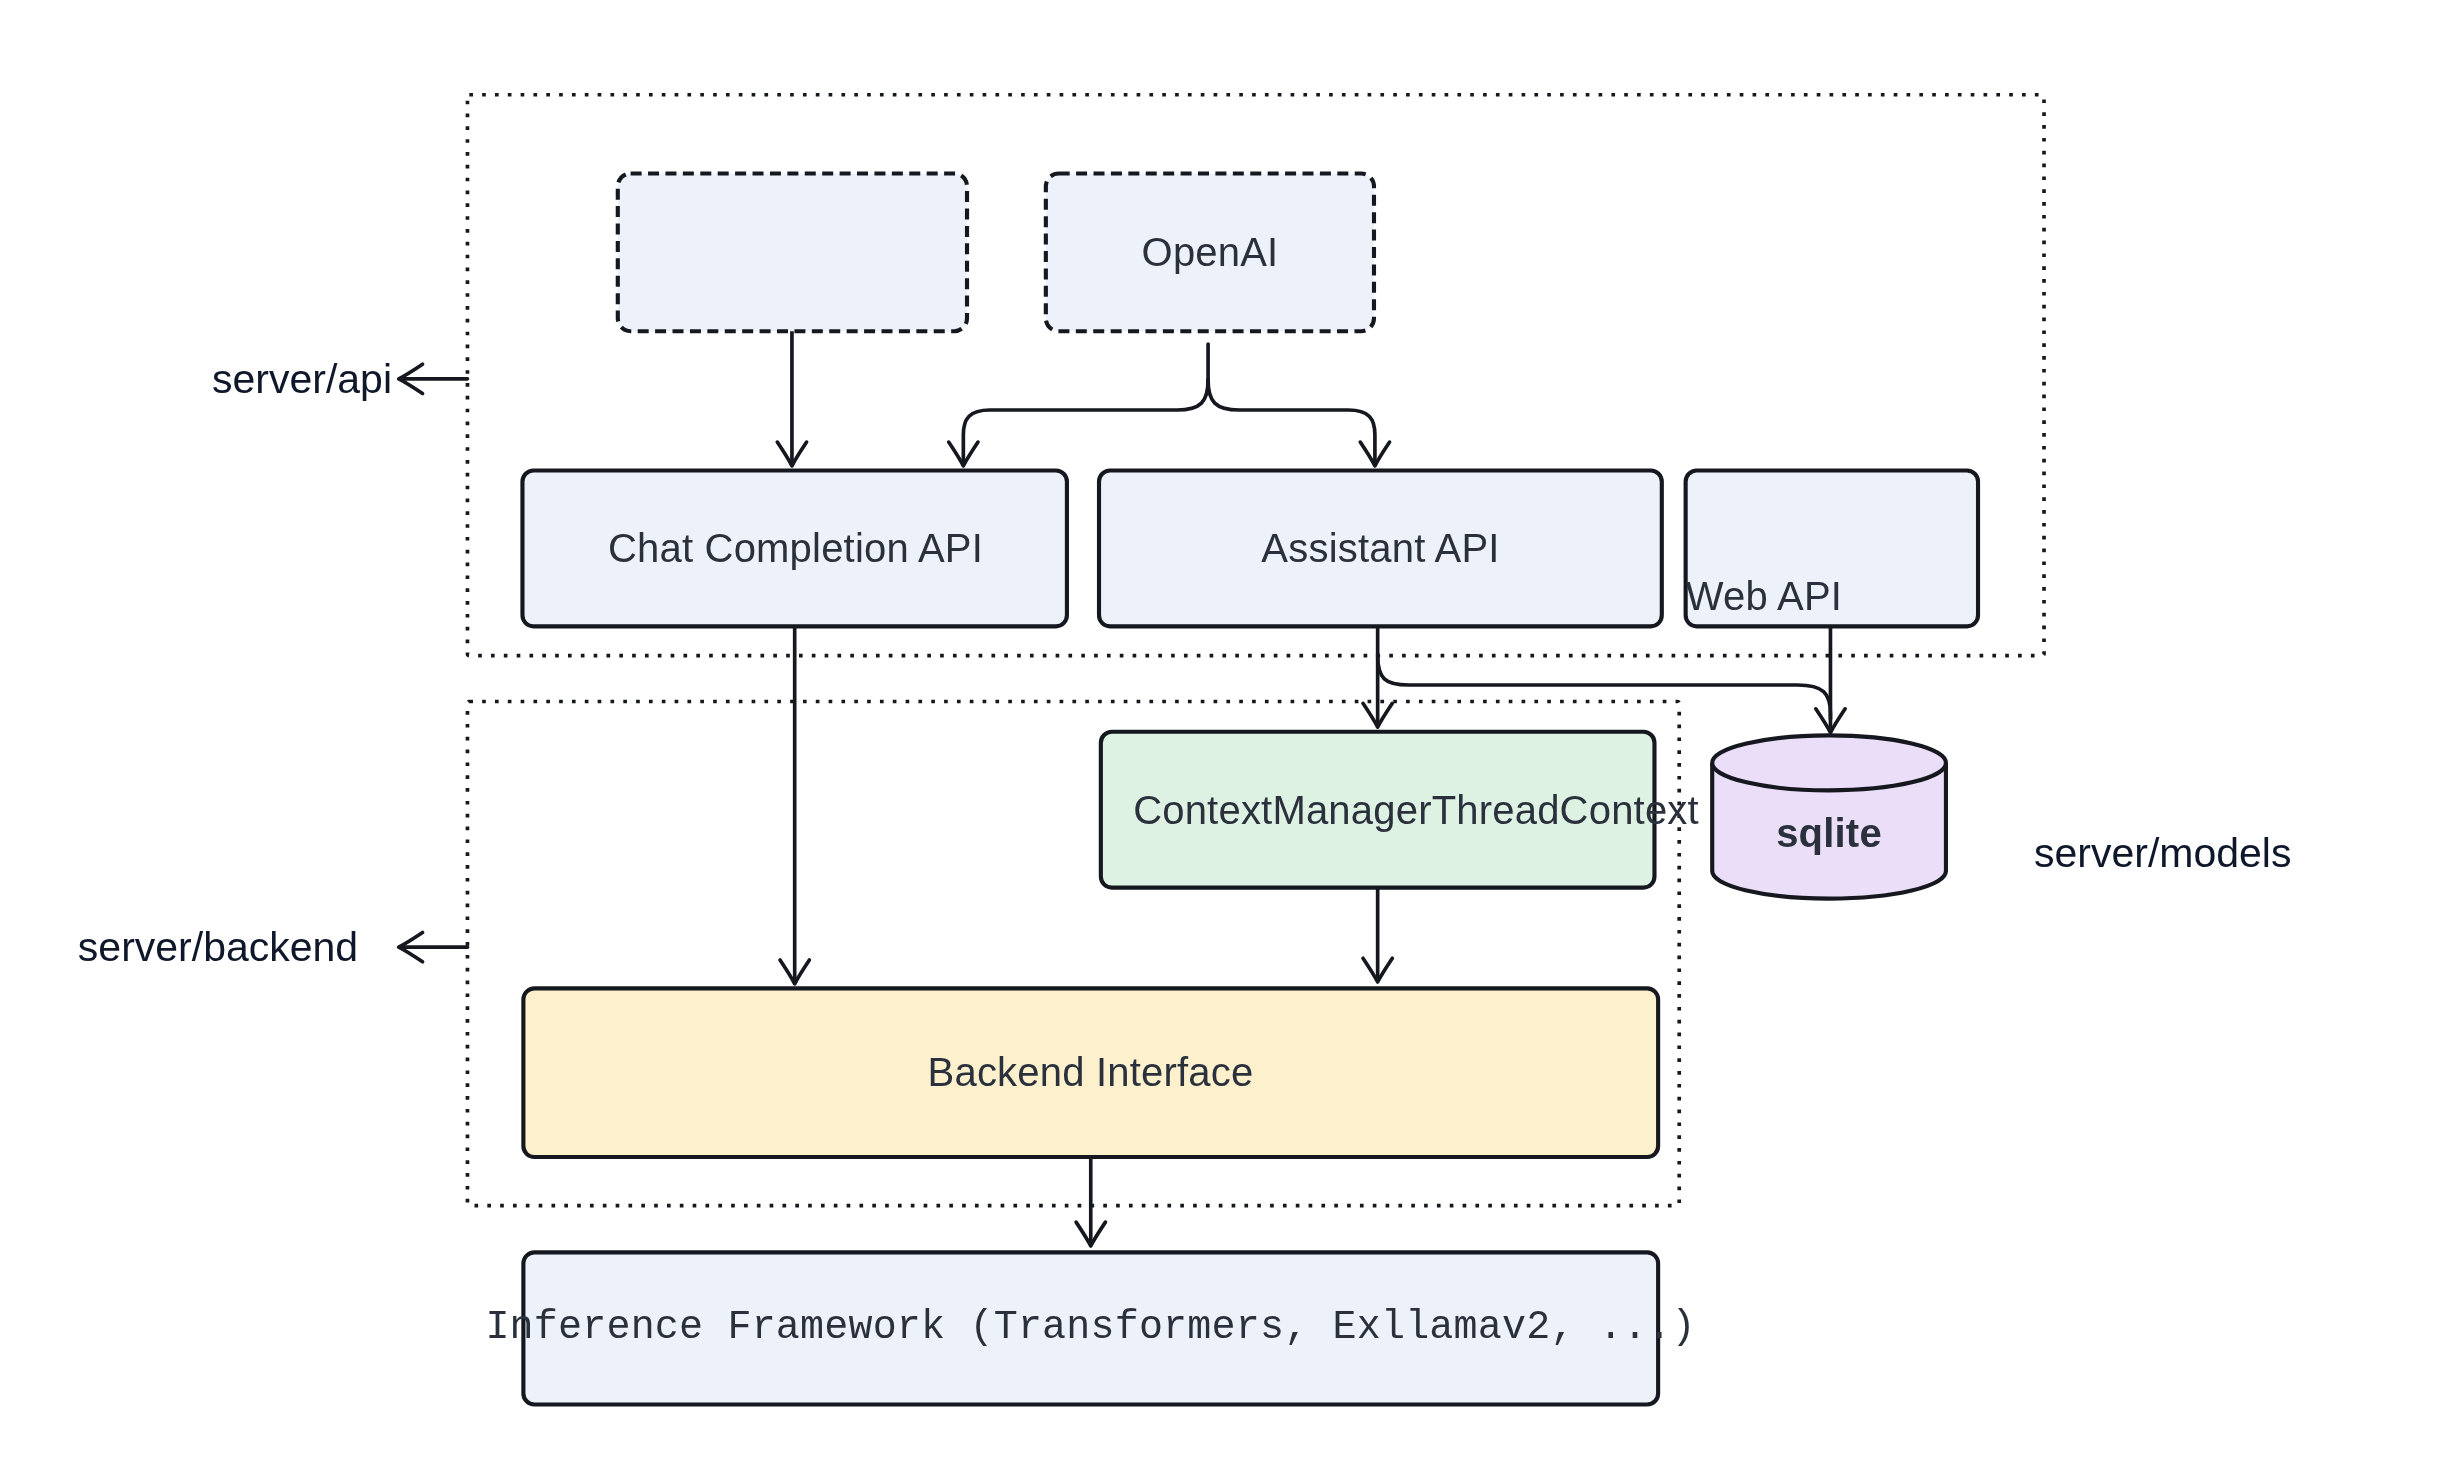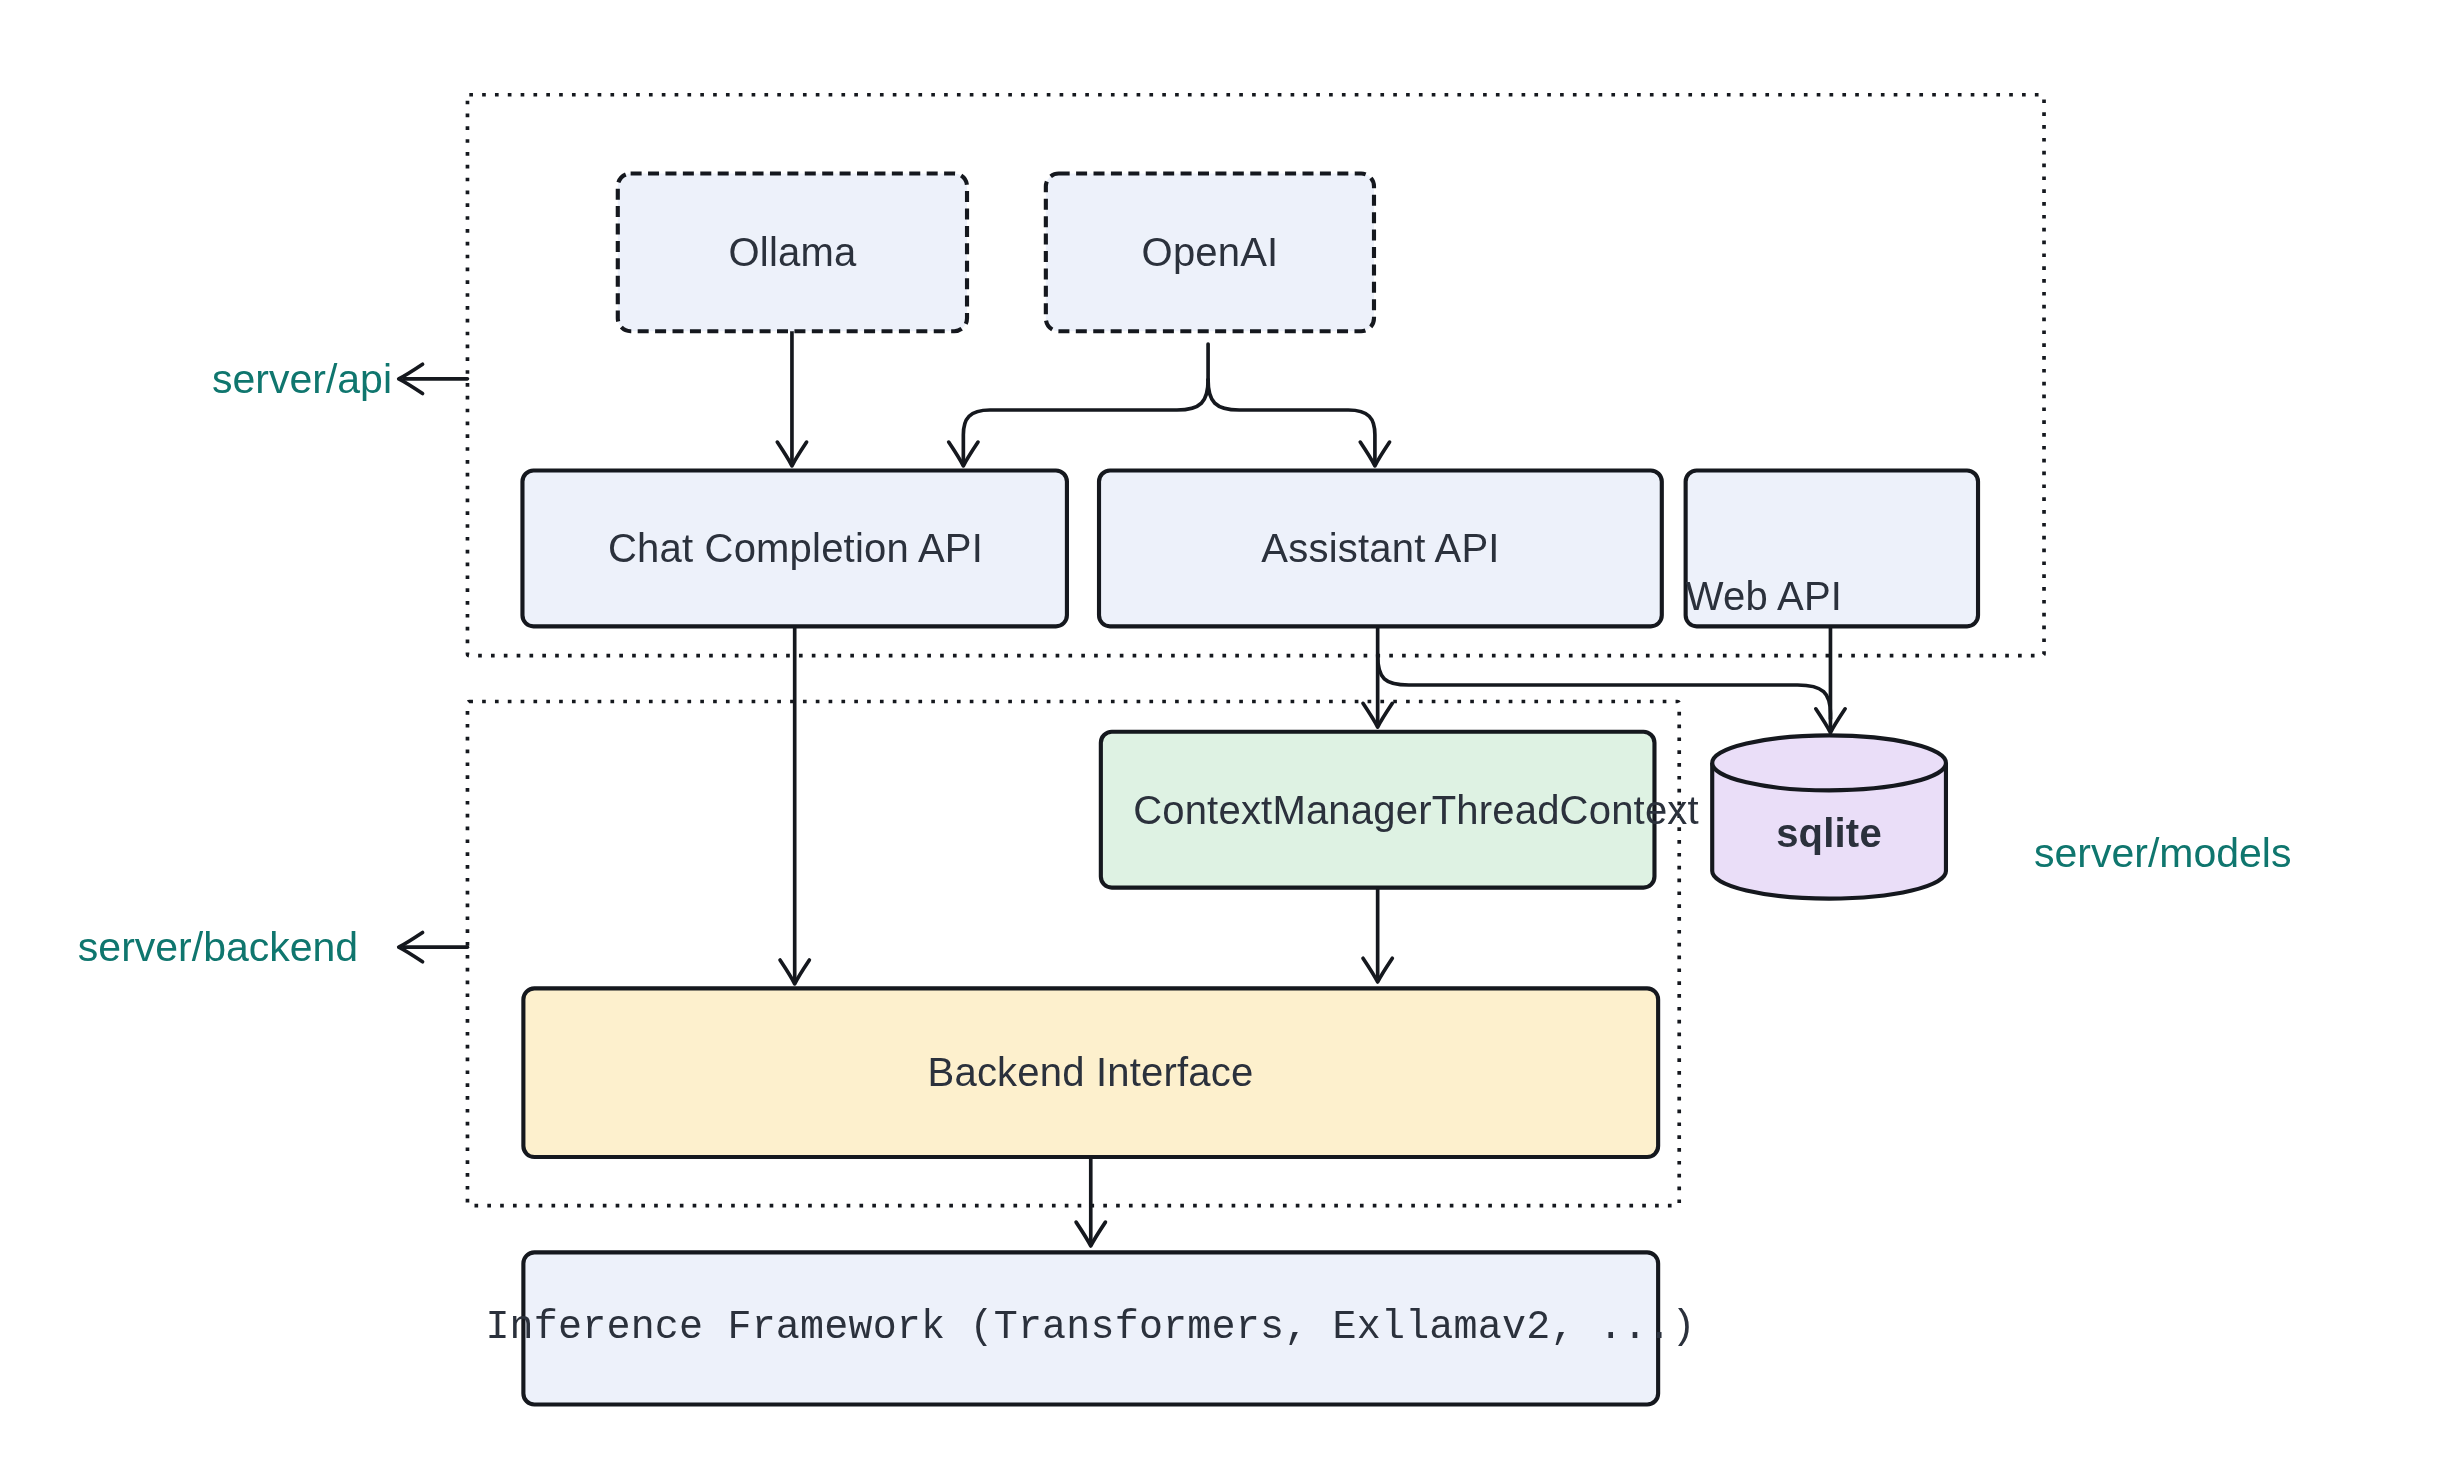--- a/index.html
+++ b/index.html
@@ -28,21 +28,21 @@
     text-align: center;
     font-size: 40px;
     color: #2b313c;
     line-height: 1.42;
     letter-spacing: 0.2px;
     white-space: nowrap;
   }
   .outside-label {
     position: absolute;
     font-size: 41px;
-    color: #0f766e;
+    color: #0f172a;
     white-space: nowrap;
   }
   .outside-label.right-align { text-align: right; }
   .outside-label.left-align { text-align: left; margin-top: 28px; }
 </style>
 </head>
 <body>
 
 <div id="canvas">
 
@@ -96,21 +96,20 @@
       <rect x="1839" y="513" width="319" height="170" rx="12" fill="#edf1fa"></rect>
       <rect x="1201" y="798" width="604" height="170" rx="12" fill="#def2e3"></rect>
       <rect x="571" y="1078" width="1238" height="184" rx="12" fill="#fdf0cd"></rect>
       <rect x="571" y="1366" width="1238" height="166" rx="12" fill="#edf1fa"></rect>
 
       <path d="M 1868 832 L 1868 950 A 127.5 30 0 0 0 2123 950 L 2123 832" fill="#eadef8"></path>
       <ellipse cx="1995.5" cy="832" rx="127.5" ry="30" fill="#eadef8"></ellipse>
     </g>
   </svg>
 
-  <div class="node-label" style="left:618px; top:173px; width:349px; height:158px;">Ollama</div>
 
   <div class="node-label" style="left:523px; top:470px; width:545px; height:156px;">Chat Completion API</div>
 
   <div class="node-label" style="left:1046px; top:173px; width:328px; height:158px;">OpenAI</div>
 
   <div class="node-label" style="left:1099px; top:470px; width:563px; height:156px;">Assistant API</div>
 
   <div class="node-label" style="left:1618px; top:470px; width:292px; height:156px;margin-top:48px;">Web API</div>
 
   <div class="node-label" style="left:1139px; top:732px; width:554px; height:156px; ">

